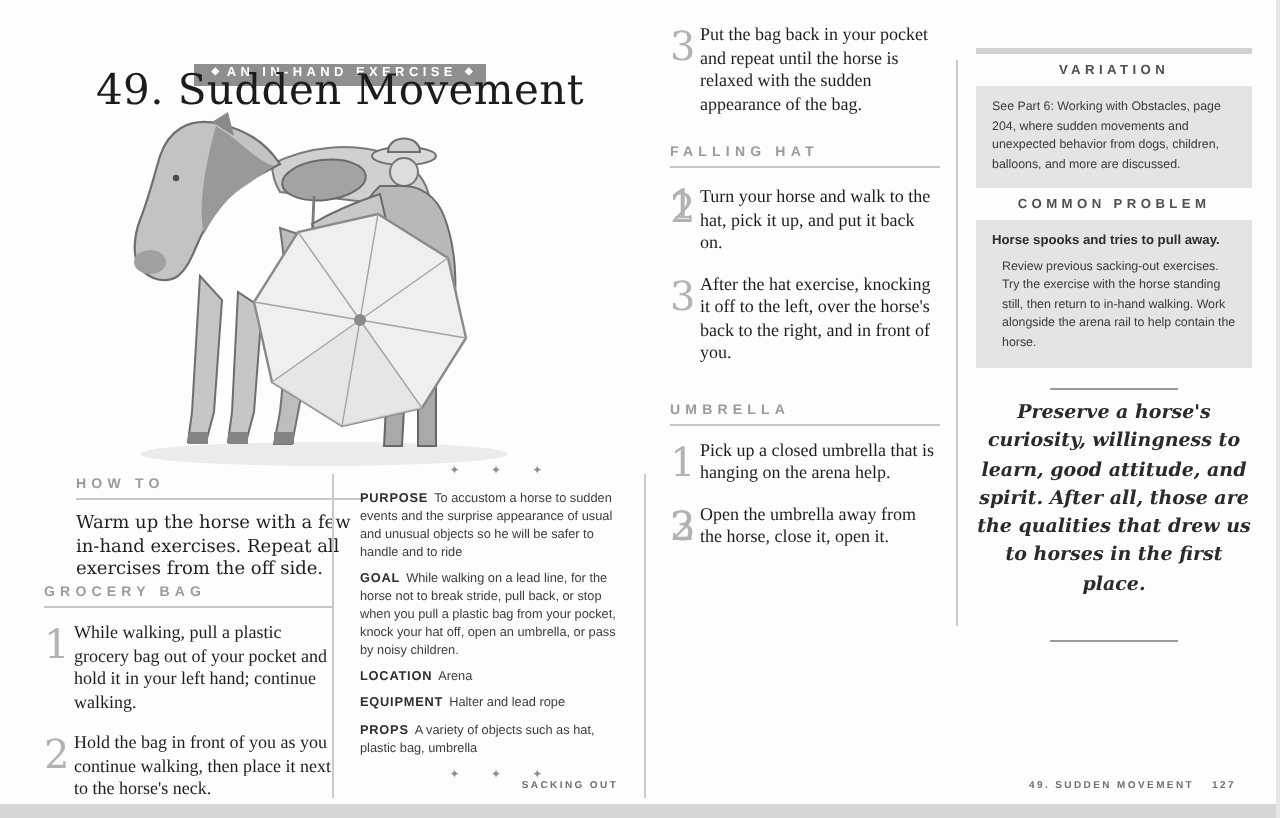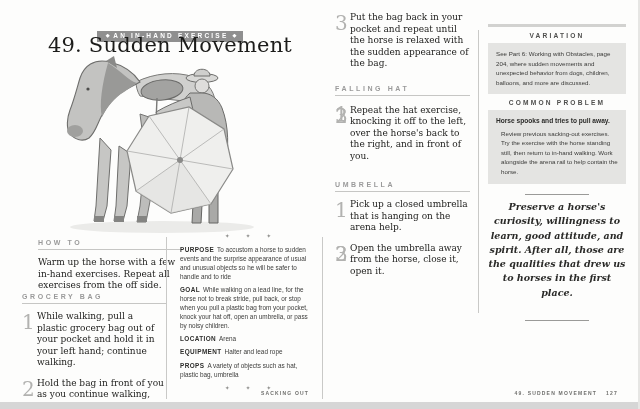--- a/index.html
+++ b/index.html
@@ -39,21 +39,21 @@
   .howto-block   { position:absolute; left:38px;  top:239px; width:144px; }
   .howto-text    { font-size:9px; line-height:1.3; }
   .grocery-block { position:absolute; left:22px;  top:293px; width:144px; }
   .mid-col       { position:absolute; left:335px; top:12px;  width:135px; }
 
   .step { position:relative; padding-left:15px; margin-bottom:9px; }
   .step-num {
     position:absolute; left:0; top:1px;
     font-size:20px; line-height:20px; color:#b2b2b0; font-weight:400;
   }
-  .step-text { font-size:9px; line-height:1.28; }
+  .step-text { font-size:9px; line-height:1.28;font-family:Liberation Serif, serif; }
   .mid-gap { height:6px; }
   .sec-spacer { height:10px; }
 
   
   .rule-v { position:absolute; width:1px; background:#c9c9c7; }
   .rule-info-left  { left:166px; top:237px; height:162px; }
   .rule-info-right { left:322px; top:237px; height:162px; }
   .info-box {
     position:absolute; left:180px; top:230px; width:136px;
     font-family:"Liberation Sans", sans-serif; font-size:6.4px; line-height:1.42; color:#3c3c3a;
@@ -189,24 +189,25 @@
     <p class="step-text">Put the bag back in your pocket and repeat until the horse is relaxed with the sudden appearance of the bag.</p>
   </div>
   <div class="mid-gap"></div>
 
   <div class="sec-header">FALLING HAT</div>
   <div class="step">
     <span class="step-num">1</span>
   </div>
   <div class="step">
     <span class="step-num">2</span>
+    <p class="step-text">Turn your horse and walk to the hat, pick it up, and put it back on.</p>
   </div>
   <div class="step">
     <span class="step-num">3</span>
-    <p class="step-text">Repeat the hat exercise, knocking it off to the left, over the horse's back to the right, and in front of you.</p>
+    <p class="step-text">After the hat exercise, knocking it off to the left, over the horse's back to the right, and in front of you.</p>
   </div>
   <div class="sec-spacer"></div>
 
   <div class="sec-header">UMBRELLA</div>
   <div class="step">
     <span class="step-num">1</span>
     <p class="step-text">Pick up a closed umbrella that is hanging on the arena help.</p>
   </div>
   <div class="step">
     <span class="step-num">2</span>

